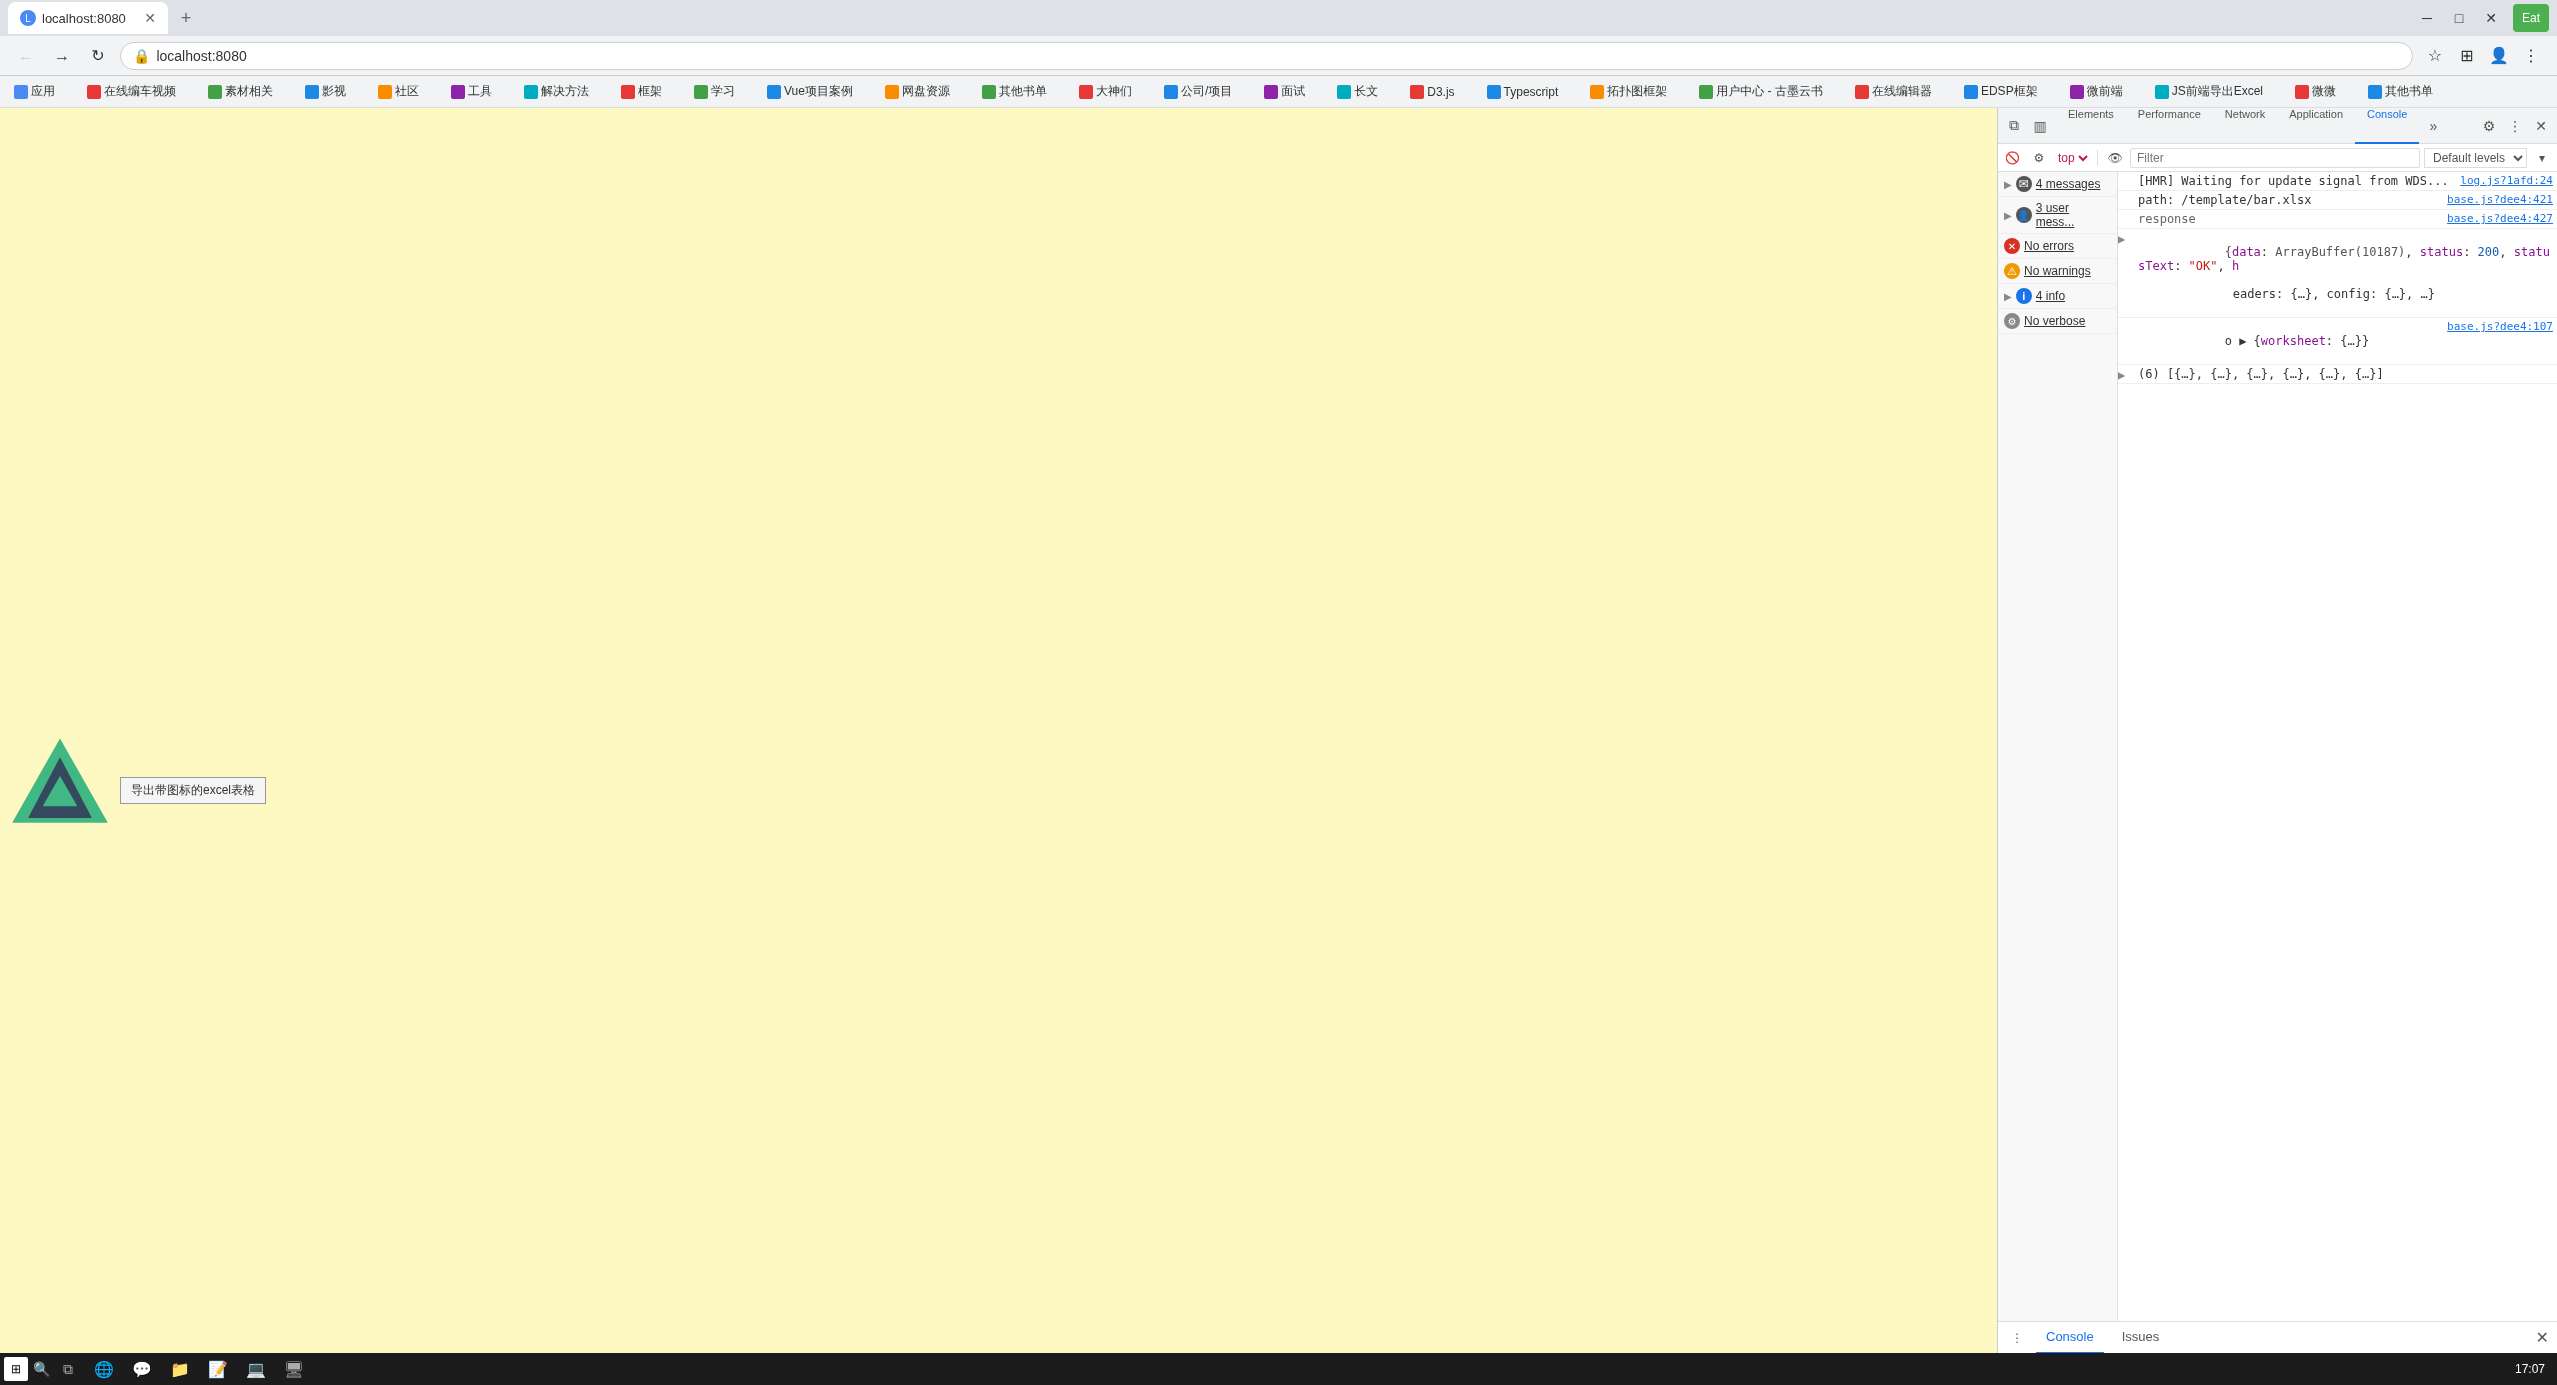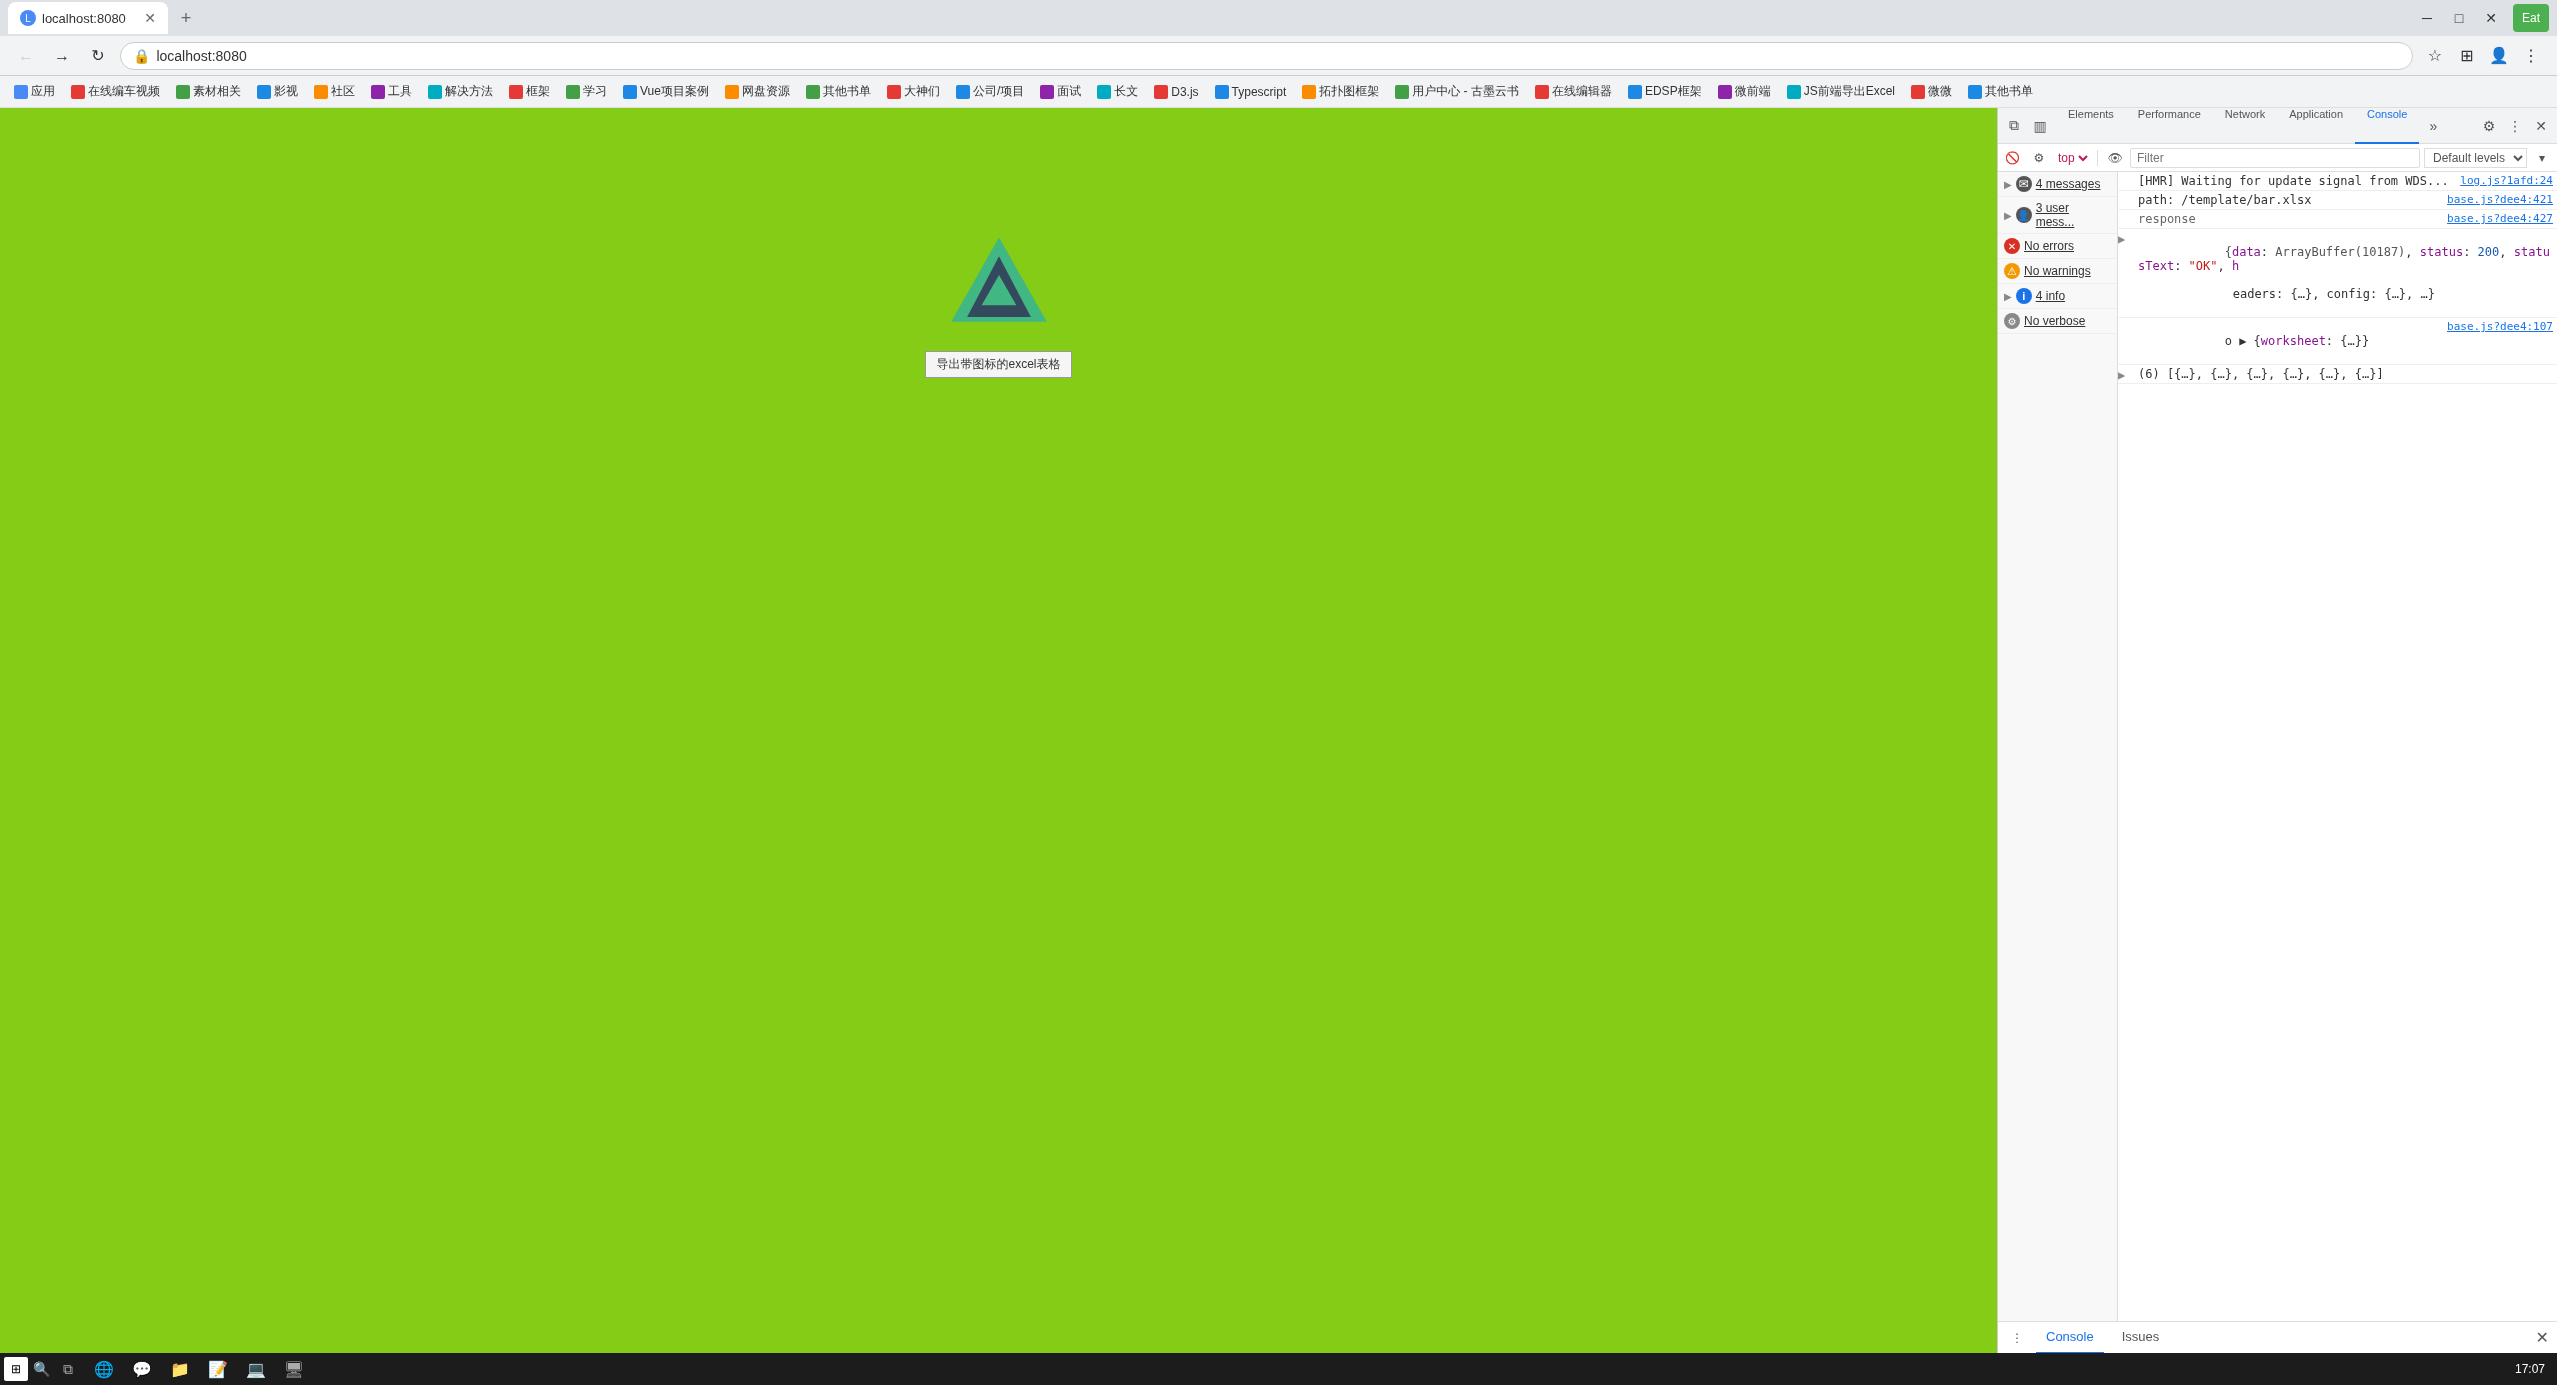--- a/index.html
+++ b/index.html
@@ -12,28 +12,28 @@
     .tab-new { width: 28px; height: 28px; display: flex; align-items: center; justify-content: center; color: #666; font-size: 18px; cursor: pointer; }
 
     .nav-bar { display: flex; align-items: center; background: #f1f3f4; height: 40px; padding: 0 12px; gap: 8px; border-bottom: 1px solid #ccc; }
     .nav-btn { width: 28px; height: 28px; border: none; background: none; cursor: pointer; display: flex; align-items: center; justify-content: center; border-radius: 50%; color: #333; font-size: 16px; }
     .nav-btn.disabled { color: #ccc; cursor: default; }
     .address-bar { flex: 1; height: 28px; border: 1px solid #ccc; border-radius: 14px; padding: 0 12px; font-size: 14px; background: #fff; display: flex; align-items: center; gap: 6px; }
     .address-url { font-size: 14px; color: #333; }
     .nav-right-btns { display: flex; gap: 4px; }
 
     
-    .bookmarks-bar { background: #f1f3f4; height: 32px; display: flex; align-items: center; padding: 0 8px; gap: 4px; border-bottom: 1px solid #ddd; overflow: hidden; }
+    .bookmarks-bar { background: #f1f3f4; height: 32px; display: flex; align-items: center; padding: 0 8px; gap: 20px; border-bottom: 1px solid #ddd; overflow: hidden; }
     .bookmark { display: flex; align-items: center; gap: 3px; padding: 2px 6px; border-radius: 4px; cursor: pointer; white-space: nowrap; font-size: 12px; color: #333; }
 
     
     .main-area { display: flex; width: 100%; height: calc(1385px - 36px - 40px - 32px - 32px); }
 
     
-    .page-content { flex: 1; background: #84cc16; display: flex; flex-direction: column; align-items: center; justify-content: flex-start; padding-top: 120px; position: relative; }
+    .page-content { flex: 1; background: #fef9c3; display: flex; flex-direction: row; align-items: center; justify-content: flex-start; padding-top: 120px; position: relative; }
 
     .page-button { border: 1px solid #999; background: #f5f5f5; padding: 4px 10px; font-size: 12px; cursor: pointer; color: #333; }
 
     
     .devtools { width: 560px; background: #fff; border-left: 1px solid #ccc; display: flex; flex-direction: column; height: 100%; }
 
     .devtools-tabs { display: flex; align-items: center; border-bottom: 1px solid #ddd; background: #f1f3f4; height: 36px; padding: 0 4px; }
     .devtools-tab { padding: 0 12px; height: 36px; display: flex; align-items: flex-start; font-size: 11px; color: #555; cursor: pointer; border-bottom: 2px solid transparent; white-space: nowrap; }
     .devtools-tab.active { color: #1a73e8; border-bottom: 2px solid #1a73e8; }
     .devtools-tab-icon { width: 24px; height: 24px; display: flex; align-items: center; justify-content: center; cursor: pointer; border-radius: 3px; color: #555; font-size: 14px; }

